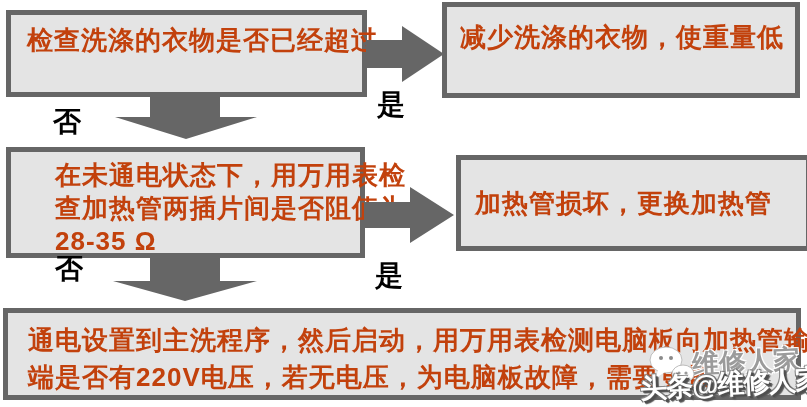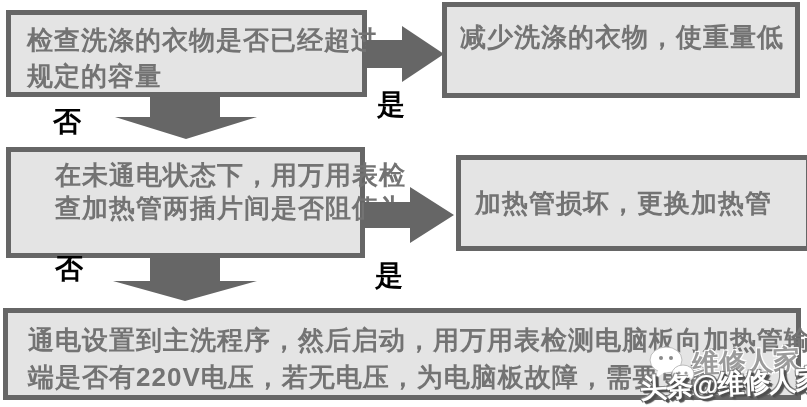--- a/index.html
+++ b/index.html
@@ -3,21 +3,21 @@
 <meta charset="utf-8">
 <style>
   html,body{margin:0;padding:0;background:#ffffff;}
   .stage{
     position:relative;width:807px;height:407px;background:#ffffff;overflow:hidden;
     font-family:"Liberation Sans","DejaVu Sans",sans-serif;
   }
   .box{
     position:absolute;box-sizing:border-box;
     background:#e4e4e4;border:5px solid #666666;
-    color:#737373;font-weight:bold;font-size:26px;line-height:36px;letter-spacing:1px;
+    color:#c2410c;font-weight:bold;font-size:26px;line-height:36px;letter-spacing:1px;
   }
   .box .line{white-space:nowrap;}
   .pad1{padding:7px 16px;}
   .pad2{padding:12px 13px;text-align:right;}
   .pad3{padding:7px 16px;line-height:33px;}
   .pad4{display:flex;align-items:center;padding-left:14px;}
   .pad5{padding:9px 20px;line-height:37px;}
   .lbl{
     position:absolute;color:#000;font-weight:bold;font-size:28px;line-height:28px;
   }
@@ -37,40 +37,40 @@
   }
   .wm-icon{position:absolute;left:10px;top:4px;}
 </style>
 </head>
 <body>
 
 <div class="stage">
 
   <div class="box pad1" style="left:6px;top:10px;width:361px;height:87px;">
     <div class="line">检查洗涤的衣物是否已经超过</div>
-    <div class="line">规定的容量</div>
   </div>
 
   <div class="box pad2" style="left:442px;top:2px;width:358px;height:96px;">
     <div class="line">减少洗涤的衣物，使重量低</div>
   </div>
 
   <svg class="arrow" style="left:366px;top:26px;" width="78" height="56" viewBox="0 0 78 56">
     <polygon points="0,14 36,14 36,0 78,28 36,56 36,42 0,42" fill="#666666"></polygon>
   </svg>
   <div class="lbl" style="left:377px;top:91px;">是</div>
 
   <svg class="arrow" style="left:115px;top:97px;" width="142" height="42" viewBox="0 0 142 42">
     <polygon points="35,0 105,0 105,20 142,20 71,42 0,20 35,20" fill="#666666"></polygon>
   </svg>
   <div class="lbl" style="left:53px;top:108px;">否</div>
 
   <div class="box pad3" style="left:6px;top:147px;width:359px;height:111px;padding-left:44px;">
     <div class="line">在未通电状态下，用万用表检</div>
     <div class="line">查加热管两插片间是否阻值为</div>
+    <div class="line">28-35 Ω</div>
   </div>
 
   <div class="box pad4" style="left:456px;top:155px;width:355px;height:96px;align-items:center;">
     <div class="line">加热管损坏，更换加热管</div>
   </div>
 
   <svg class="arrow" style="left:364px;top:187px;" width="90" height="56" viewBox="0 0 90 56">
     <polygon points="0,15 46,15 46,0 90,28 46,56 46,41 0,41" fill="#666666"></polygon>
   </svg>
   <div class="lbl" style="left:375px;top:262px;">是</div>

